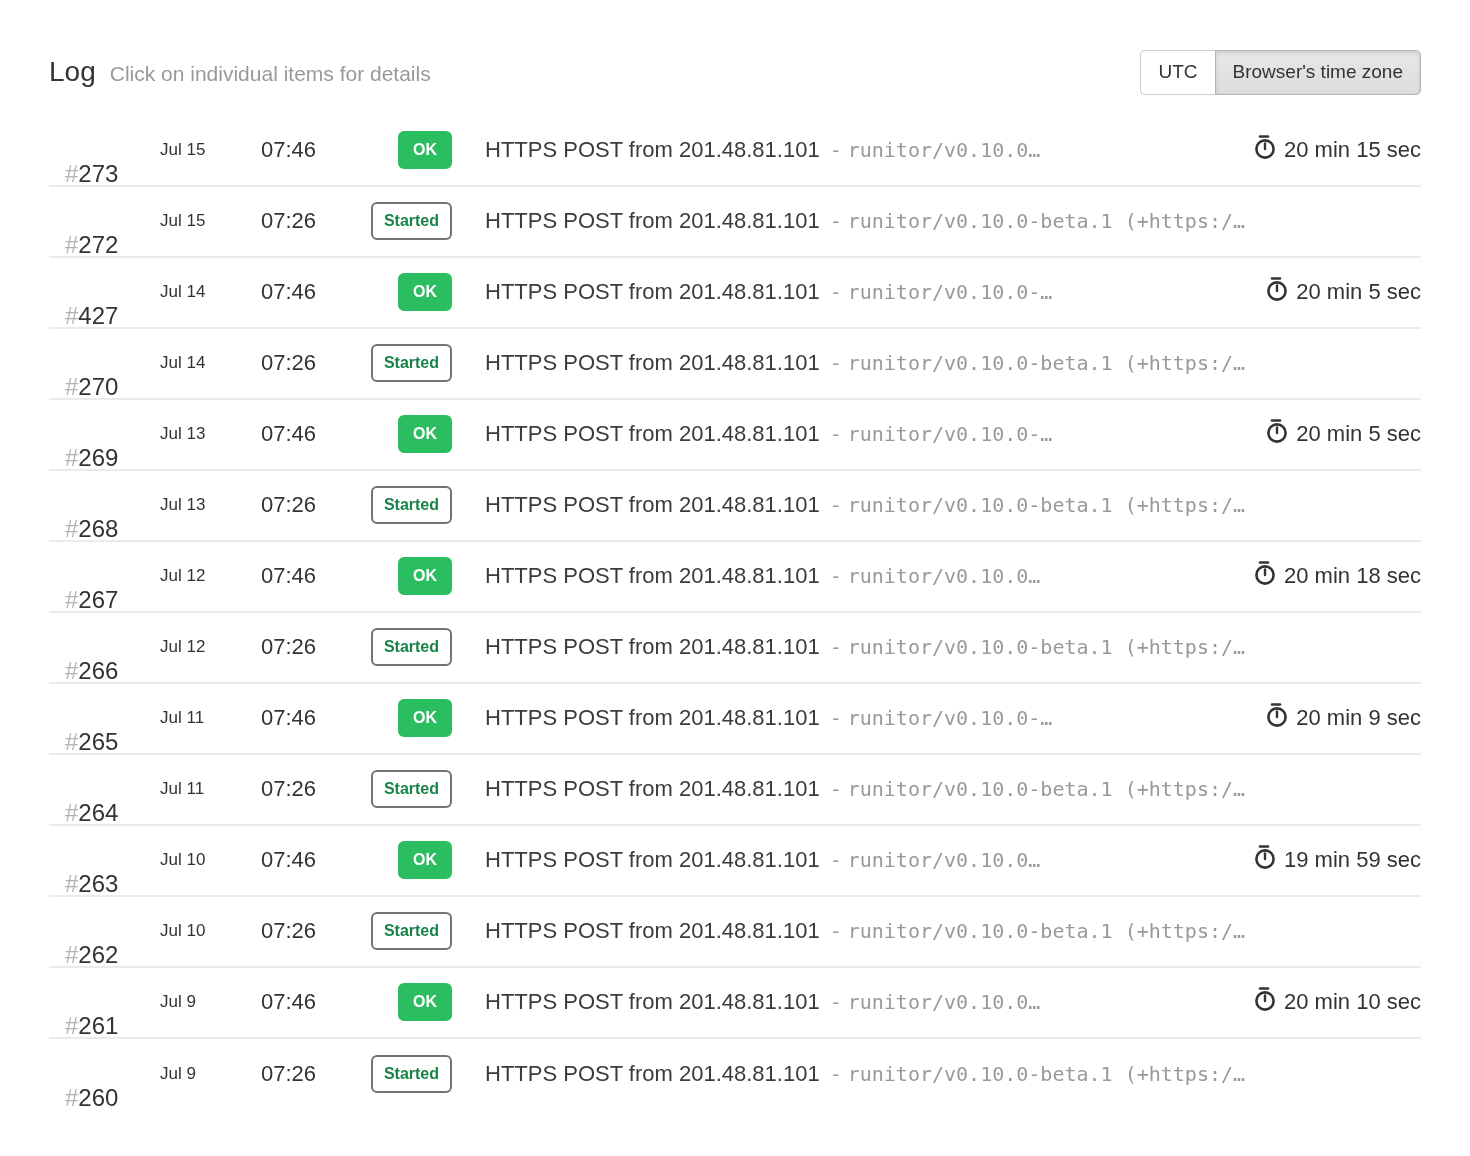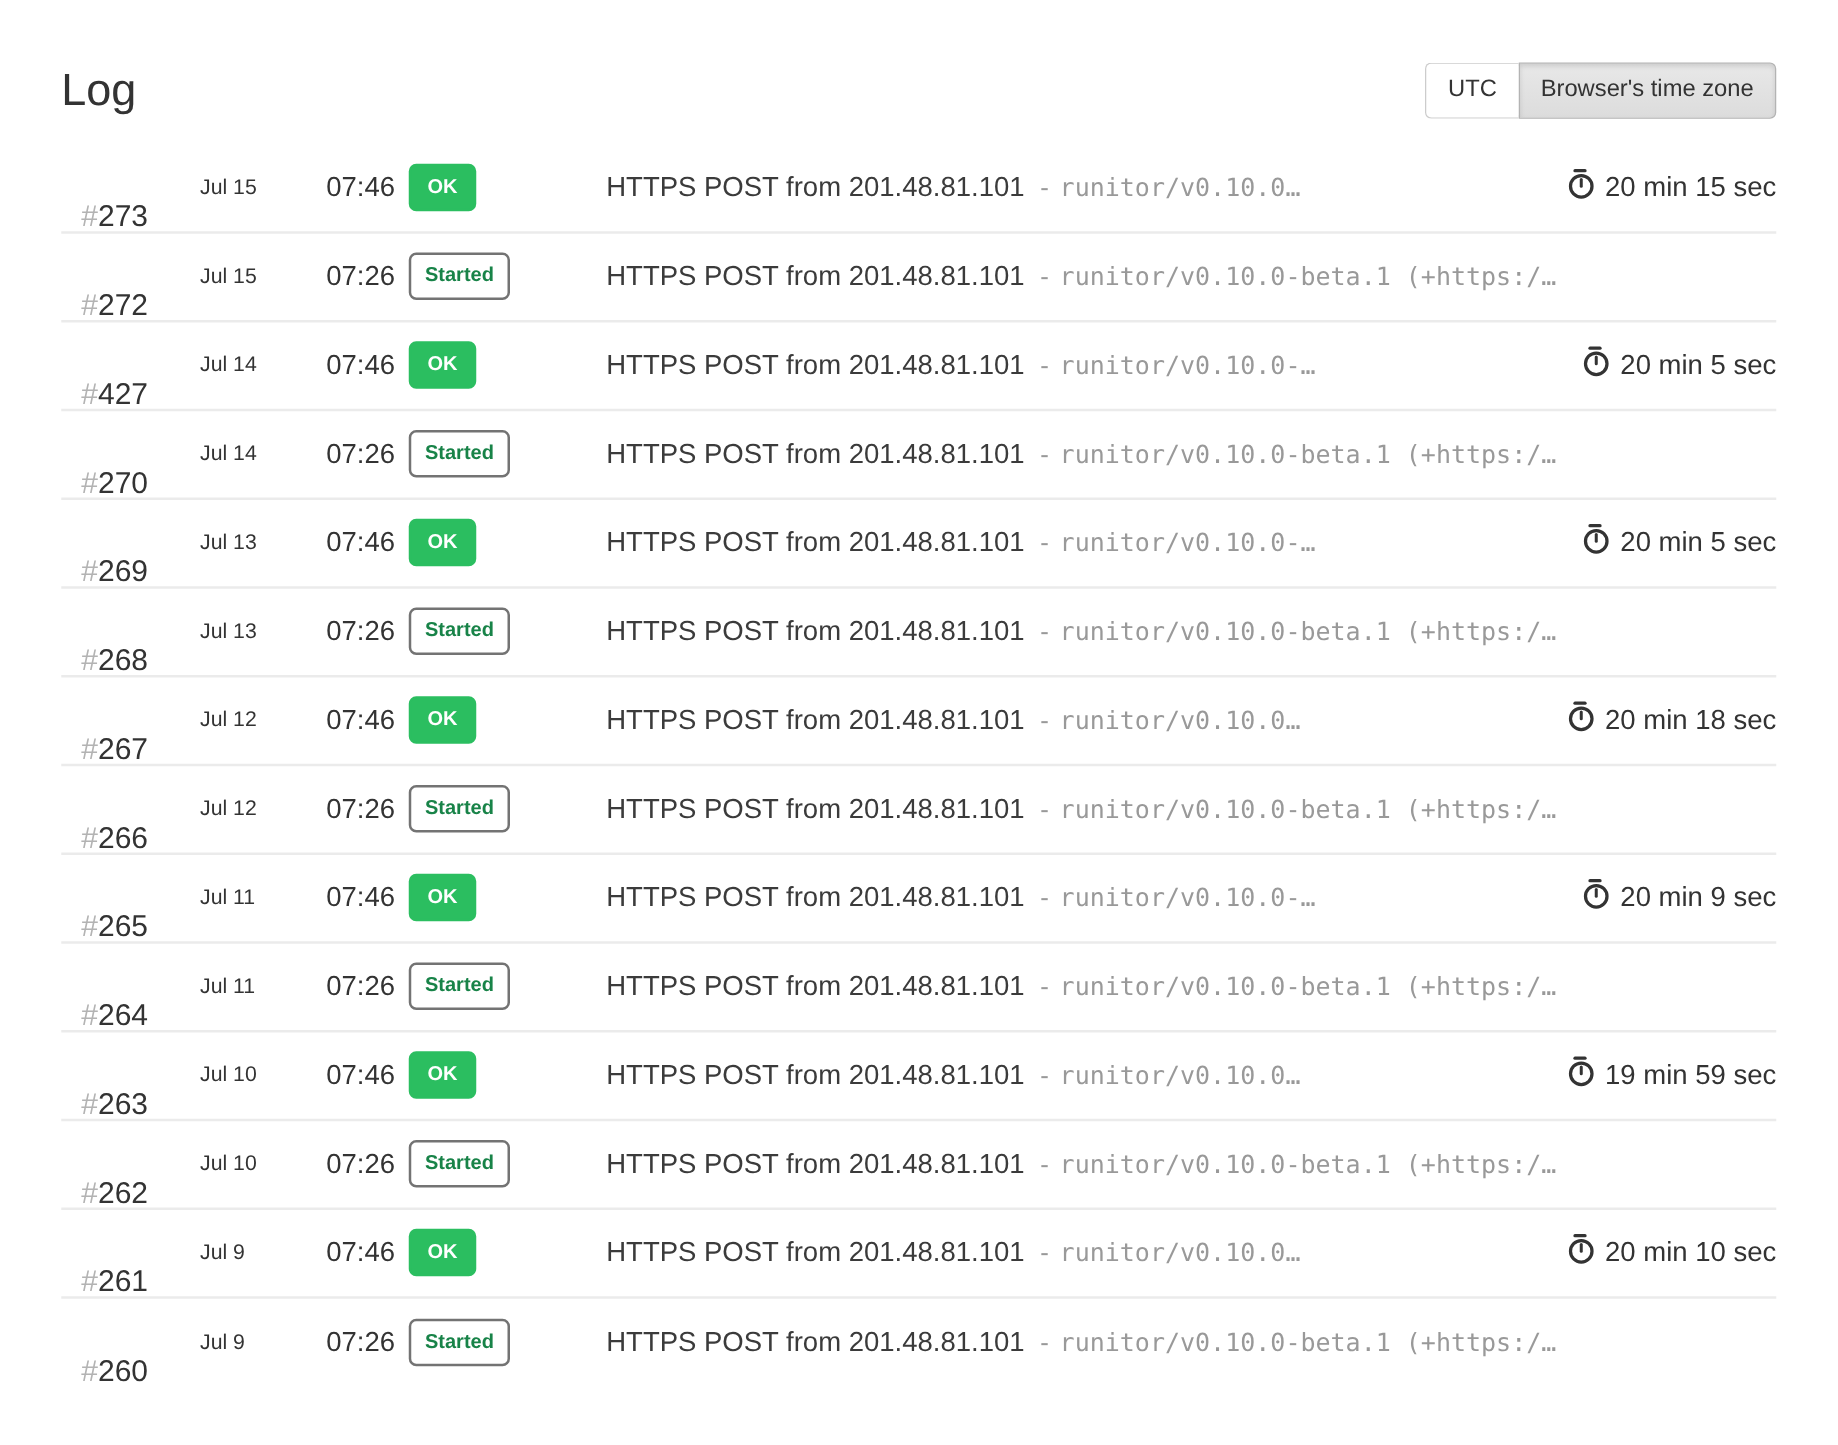--- a/index.html
+++ b/index.html
@@ -18,21 +18,21 @@
   }
 
   
   .header {
     display: flex;
     align-items: center;
     justify-content: space-between;
   }
   .title-wrap { display: flex; align-items: baseline; }
   .page-title {
-    font-size: 36px;
+    font-size: 28px;
     font-weight: 400;
     color: #333333;
     margin: 0;
     line-height: 1;
   }
   .page-subtitle {
     font-size: 21px;
     color: #999999;
     margin-left: 14px;
   }
@@ -87,21 +87,21 @@
     font-size: 17px;
     white-space: nowrap;
   }
   .col-time {
     flex: 0 0 66px;
     font-size: 22px;
     white-space: nowrap;
   }
   .col-status {
     flex: 0 0 125px;
-    text-align: left;
+    text-align: right;
     white-space: nowrap;
   }
   .badge {
     display: inline-block;
     font-size: 16px;
     font-weight: bold;
     border-radius: 6px;
     line-height: 1;
   }
   .badge-ok {
@@ -150,20 +150,21 @@
   .stopwatch { margin-right: 8px; display: inline-block; }
 </style>
 </head>
 <body>
 
 <div class="page">
 
   <div class="header">
     <div class="title-wrap">
       <h1 class="page-title">Log</h1>
+      <span class="page-subtitle">Click on individual items for details</span>
     </div>
     <div class="tz-group">
       <button class="tz-btn left">UTC</button>
       <button class="tz-btn right active">Browser's time zone</button>
     </div>
   </div>
 
   <div class="log-table">
       <div class="log-row">
     <div class="col-num">

